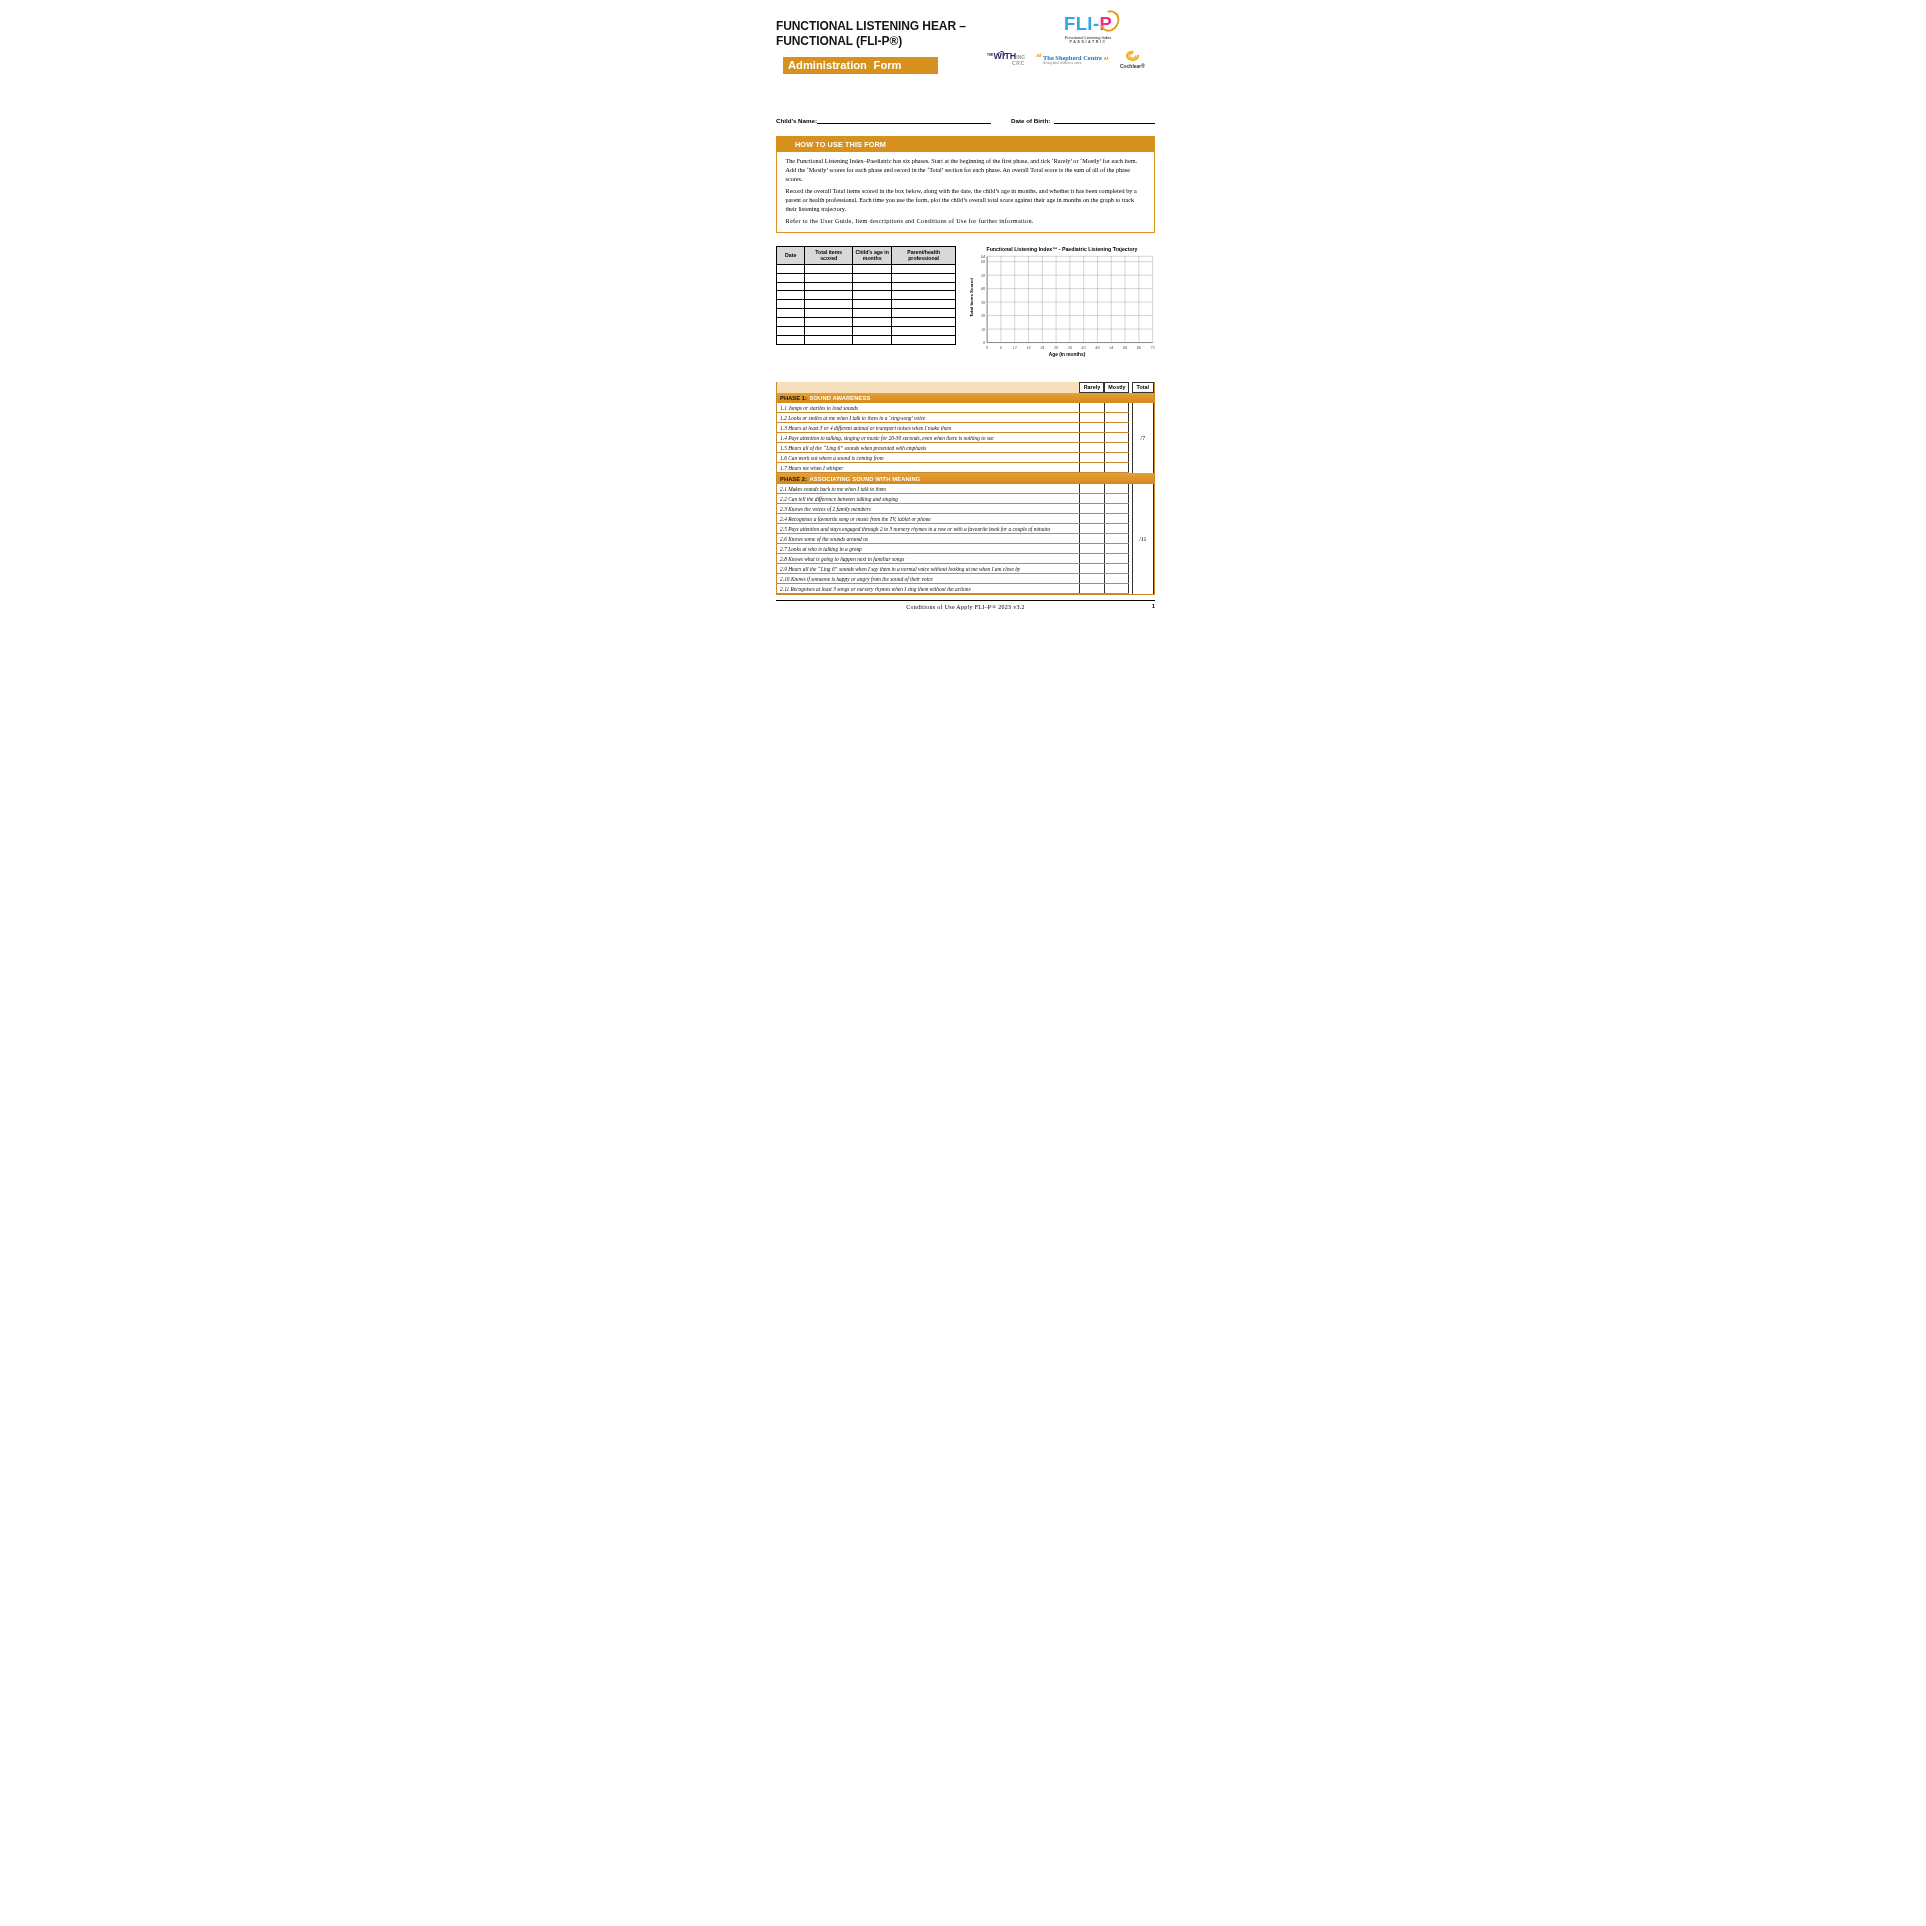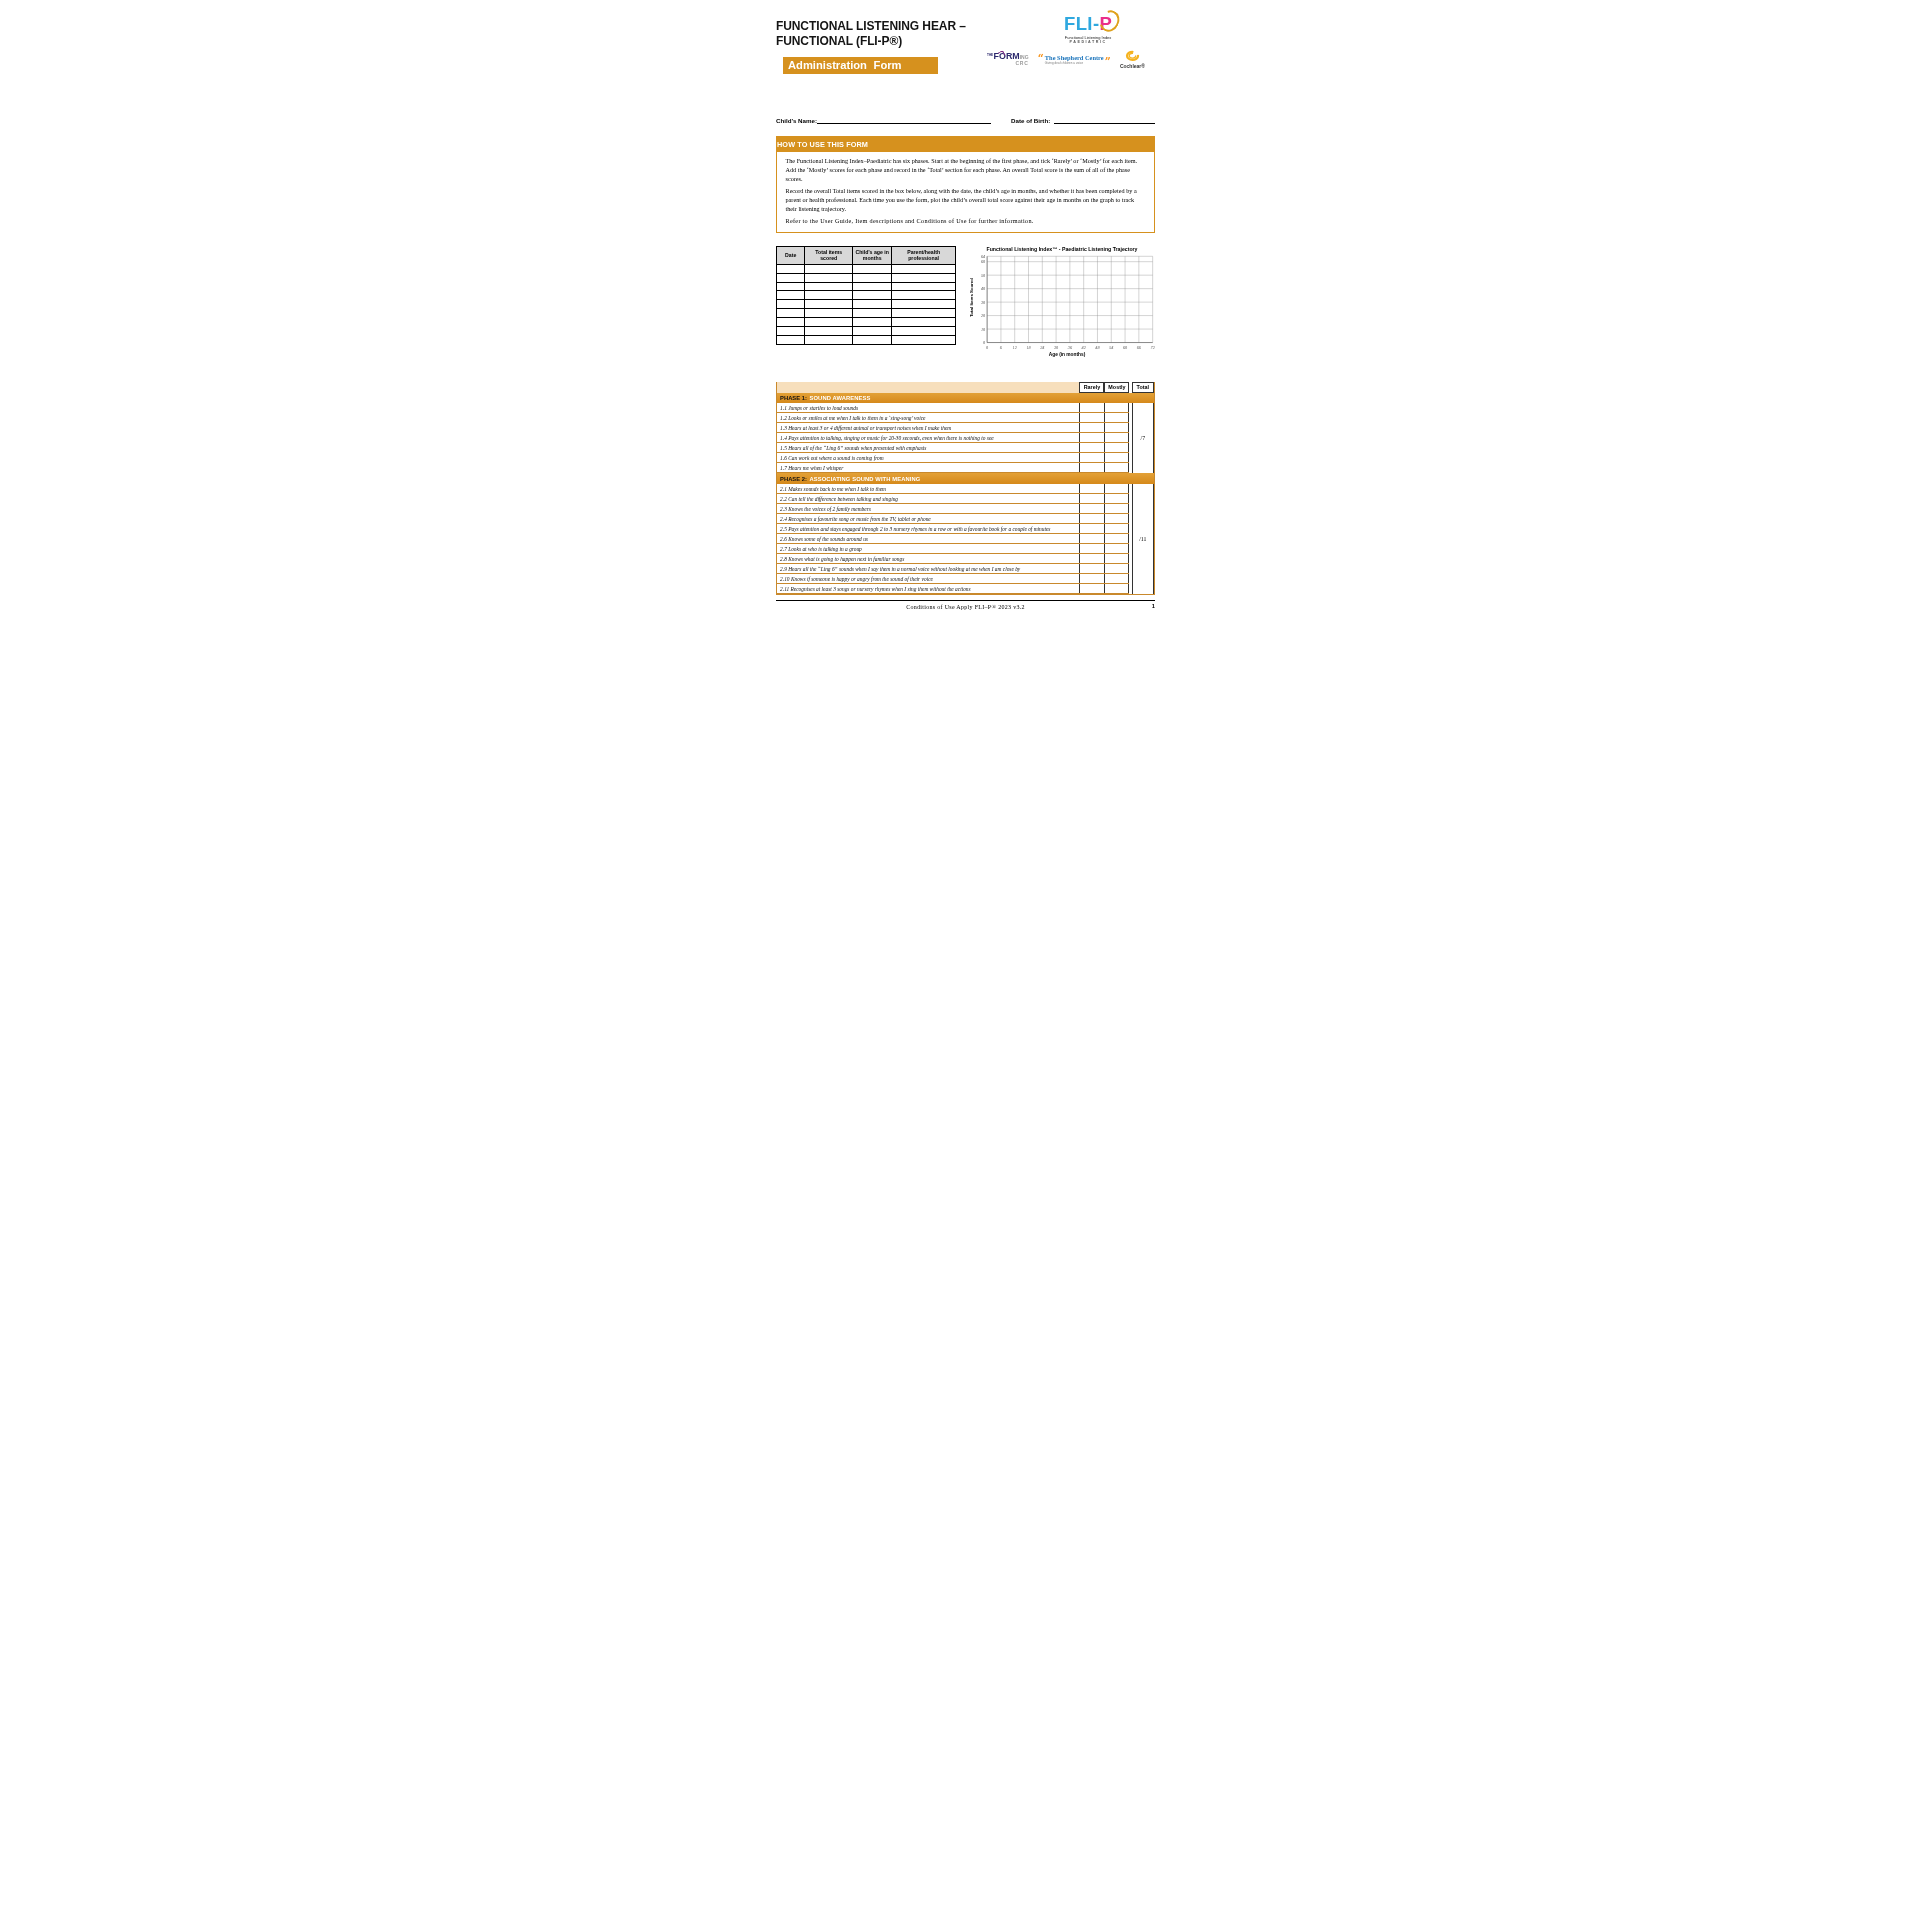--- a/index.html
+++ b/index.html
@@ -45,21 +45,21 @@
   .fields { display:flex; align-items:flex-end; margin-top:15.4px; }
   .field-label { font-weight:bold; font-size:6.2px; white-space:nowrap; }
   .field-line { border-bottom:0.8px solid #000; height:7.7px; display:inline-block; }
   .name-line { width:174px; margin-right:20px; }
   .dob { margin-right:3.9px; }
   .dob-line { flex:1; }
 
   
   .howto { border:0.8px solid #D6911E; margin-top:11.6px; }
   .howto-head { background:#D6911E; color:#fff; font-weight:bold; font-size:7.3px; height:15.4px; display:flex;
-                align-items:center; padding-left:0; letter-spacing:0.1px; }
+                align-items:center; padding-left:18px; letter-spacing:0.1px; }
   .howto-body { padding:5px 8.5px 6.5px; font-family:"Liberation Serif", serif; font-size:6.2px; line-height:1.42; color:#000; }
   .howto-body p + p { margin-top:3.5px; }
   .howto-body p.spaced { letter-spacing:0.3px; }
 
   
   .middle { display:flex; margin-top:13px; gap:13px; }
   .record-table { border-collapse:collapse; width:183px; align-self:flex-start; }
   .record-table th { border:0.4px solid #000; background:#D8D8D8; font-size:5.2px; font-weight:bold; padding:2.3px 1.2px; vertical-align:middle; }
   .record-table td { border:0.4px solid #000; height:8.9px; }
 
@@ -118,21 +118,21 @@
           <span class="flip-fli">FLI</span><span class="flip-dash">-</span><span class="flip-p">P</span>
           <span class="flip-swoosh"></span>
         </div>
         <div class="flip-sub1">Functional Listening Index</div>
         <div class="flip-sub2">PAEDIATRIC</div>
       </div>
 
       <div class="logo-row">
         <div class="hearing-logo">
           <span class="h-arc"></span>
-          <div><span class="h-the">THE</span><span class="h-hear">FORM</span><span class="h-ing">ING</span></div>
+          <div><span class="h-the">THE</span><span class="h-hear">WITH</span><span class="h-ing">ING</span></div>
           <div class="h-crc">CRC</div>
         </div>
 
         <div class="shepherd-logo">
           <span class="sq">“</span>
           <div>
             <div class="sh-name">The Shepherd Centre</div>
             <div class="sh-tag">Giving deaf children a voice</div>
           </div>
           <span class="sq sq-close">”</span>

